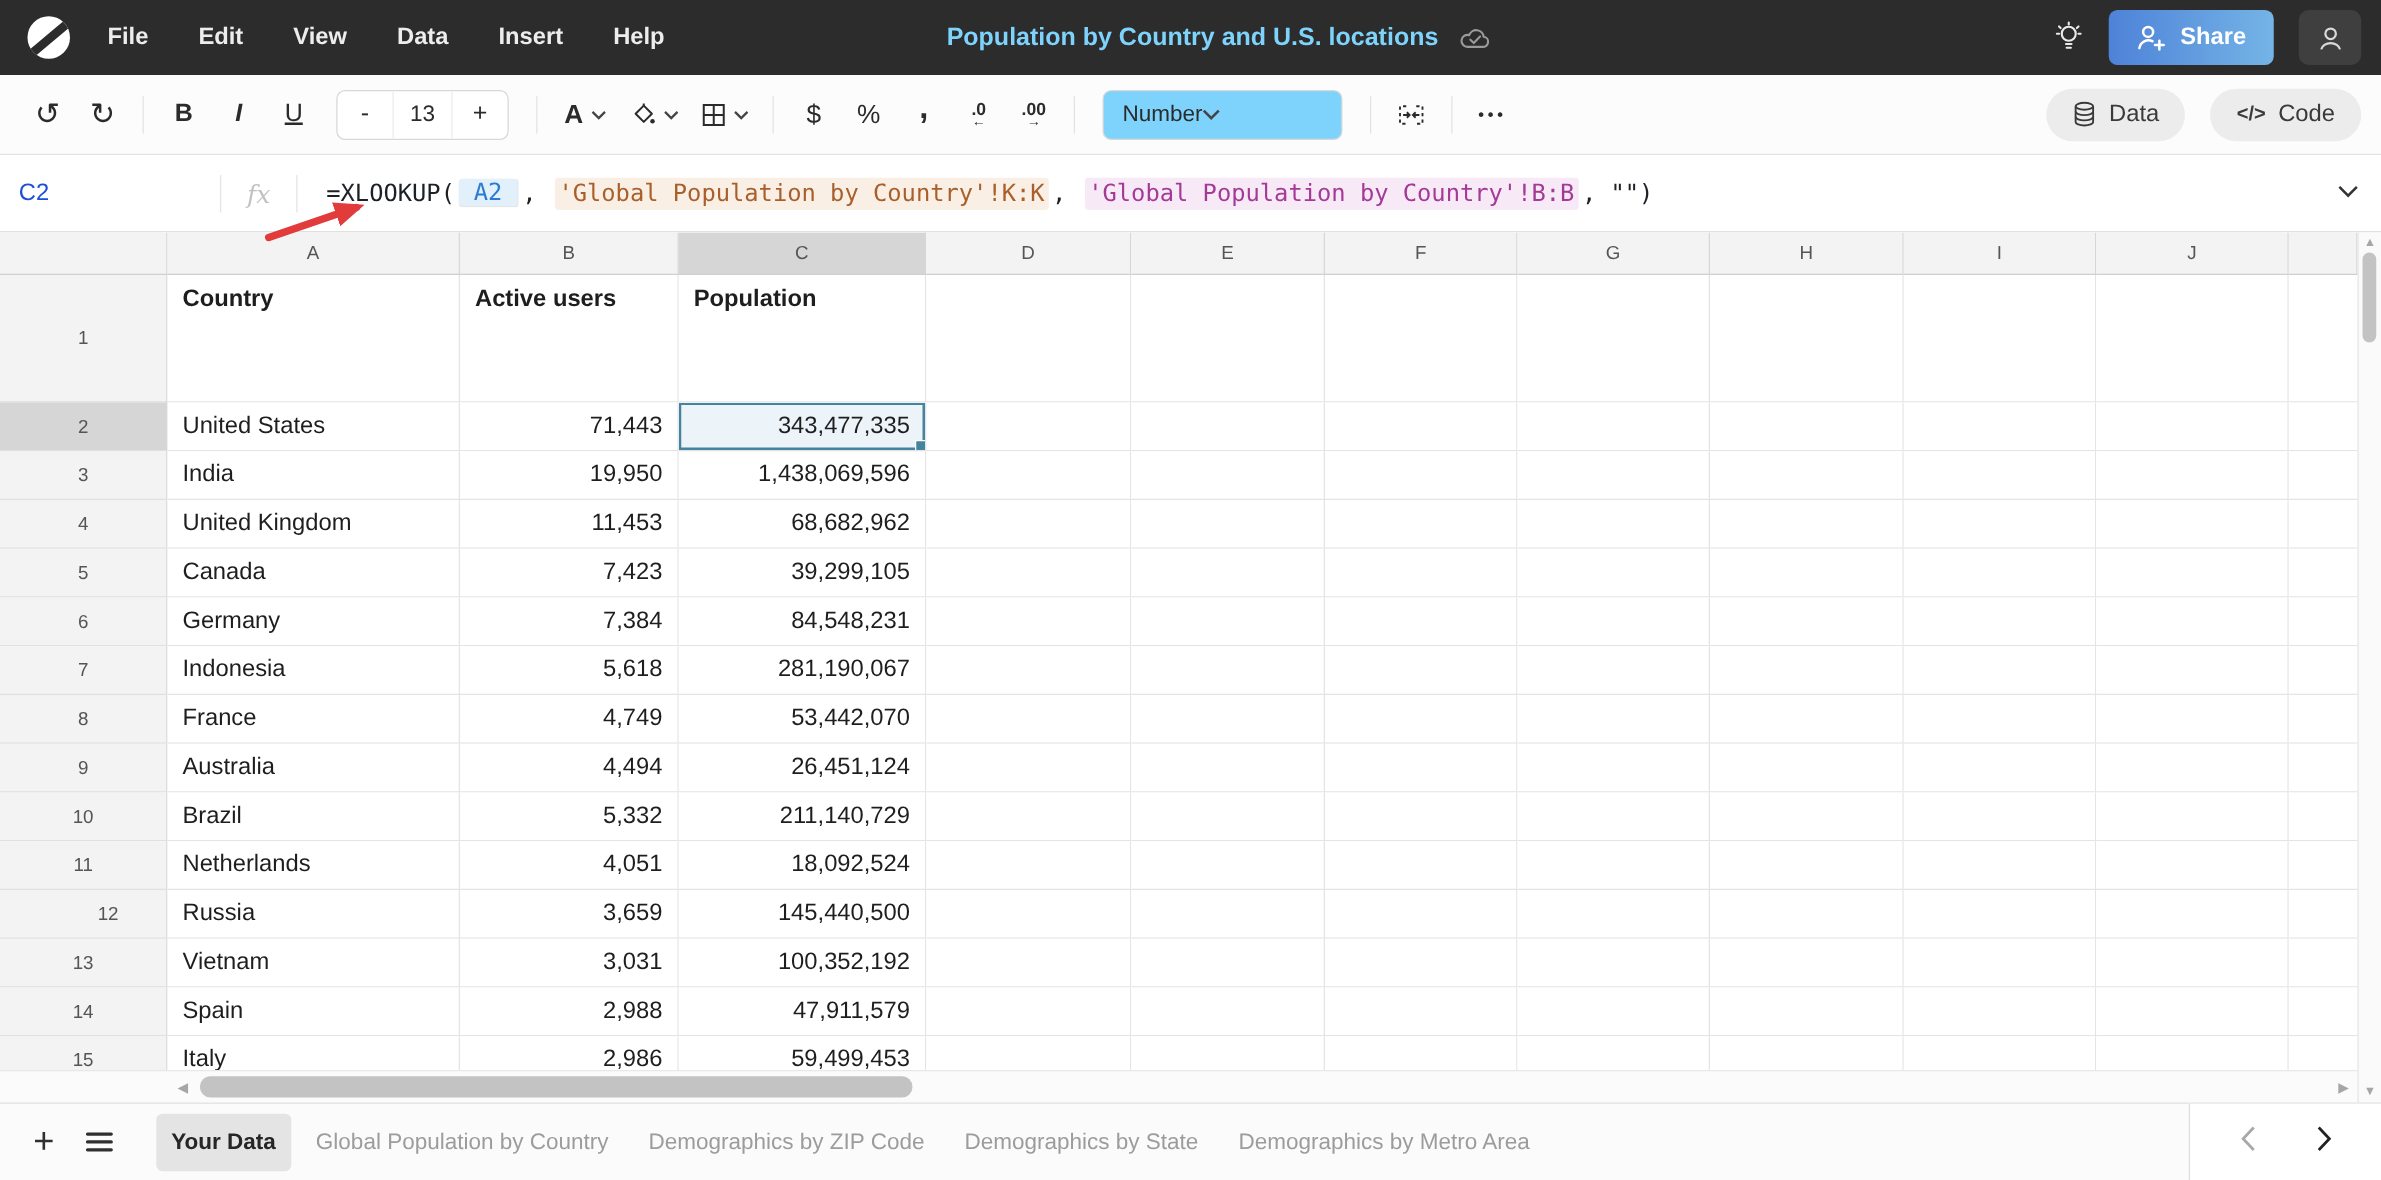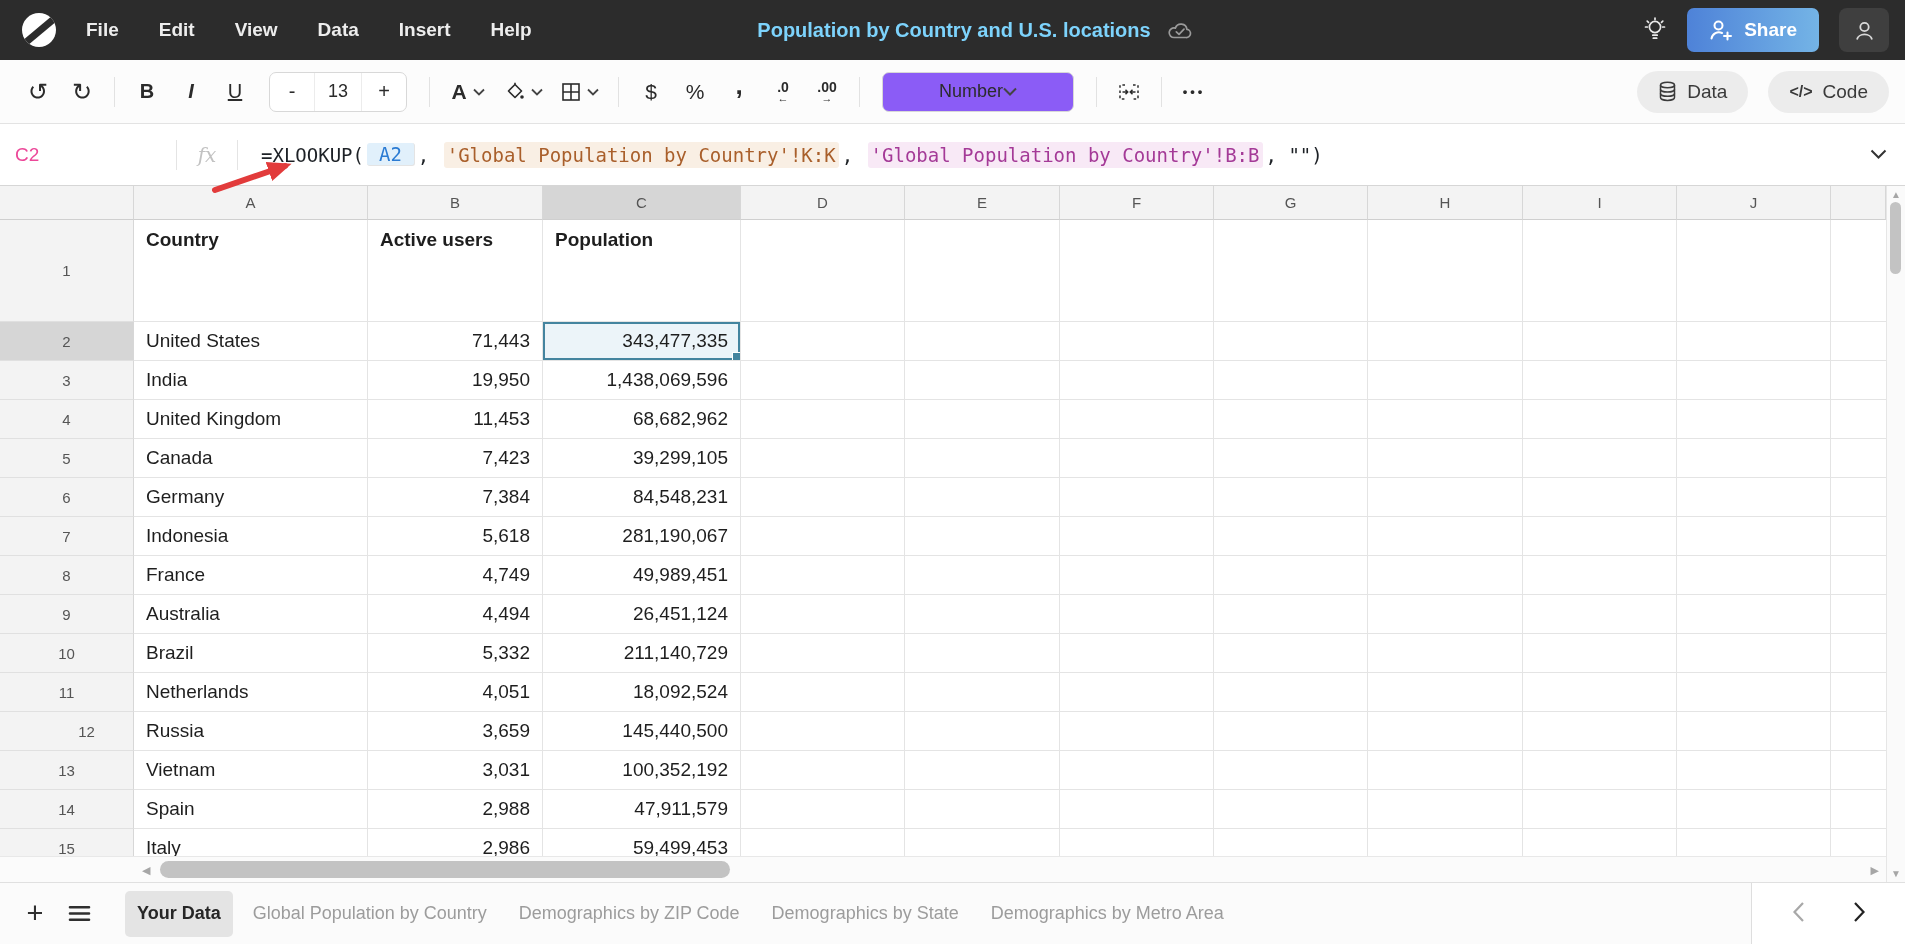--- a/index.html
+++ b/index.html
@@ -27,30 +27,30 @@
   .tdiv { width:1px; height:30px; background:#e2e2e2; margin:0 10px; flex:0 0 auto; }
   .bold-i { font-weight:800; font-size:20px; }
   .italic-i { font-style:italic; font-size:20px; font-weight:600; }
   .under-i { text-decoration:underline; font-size:20px; }
   .size-ctl { display:flex; align-items:stretch; height:40px; border:1px solid #d8d8d8; border-radius:7px; background:#fff; margin:0 12px; overflow:hidden; }
   .size-seg { width:44px; display:flex; align-items:center; justify-content:center; font-size:20px; color:#2b2b2b; }
   .size-seg.val { border-left:1px solid #ececec; border-right:1px solid #ececec; font-size:18px; width:48px; }
   .dec-stack { display:flex; flex-direction:column; align-items:center; line-height:1; }
   .dec-stack .d { font-size:14px; font-weight:600; }
   .dec-stack .a { font-size:11px; color:#2b2b2b; margin-top:-1px; }
-  .num-select { display:flex; align-items:center; justify-content:center; width:192px; height:40px; border:1px solid #d8d8d8; border-radius:7px; background:#8b5cf6; padding:0 15px; font-size:18px; color:#2b2b2b; margin:0 12px; }
+  .num-select { display:flex; align-items:center; justify-content:flex-start; width:192px; height:40px; border:1px solid #d8d8d8; border-radius:7px; background:#7dd3fc; padding:0 15px; font-size:18px; color:#2b2b2b; margin:0 12px; }
   .ellipsis { font-size:13px; letter-spacing:3px; font-weight:700; }
   .pill { height:42px; border-radius:21px; background:#ececec; border:none; color:#3a3a3a; font-size:19px; display:flex; align-items:center; gap:10px; padding:0 21px; font-family:inherit; }
   .pill .code-glyph { font-size:16px; font-weight:600; color:#3a3a3a; }
   .push-right { margin-left:auto; }
   .pill + .pill { margin-left:20px; }
 
   
   .formulabar { height:62px; background:#fff; border-bottom:1px solid #d6d6d6; display:flex; align-items:center; position:relative; }
-  .cellref { width:176px; padding-left:15px; font-size:19px; color:#ec4899; }
+  .cellref { width:176px; padding-left:15px; font-size:19px; color:#1d4ed8; }
   .fbar-div { width:1px; height:30px; background:#e4e4e4; flex:0 0 auto; }
   .fx { width:60px; text-align:center; font-family:"DejaVu Serif", serif; font-style:italic; font-size:20px; color:#c2c2c2; }
   .formula { display:flex; align-items:center; padding-left:20px; font-family:"DejaVu Sans Mono", monospace; font-size:19px; color:#1d2126; white-space:pre; overflow:hidden; }
   .tok { padding:2px 3px; border-radius:3px; }
   .tok.cell   { color:var(--tokCell);  background:var(--tokCellBg); }
   .tok.orange { color:var(--tokOr);    background:var(--tokOrBg); }
   .tok.pink   { color:var(--tokPk);    background:var(--tokPkBg); }
   .f-chev { margin-left:auto; margin-right:18px; flex:0 0 auto; }
 
   
@@ -351,21 +351,21 @@
           <div class="cell" style="width: 154px; height: 39px;"></div>
           <div class="cell" style="width: 155px; height: 39px;"></div>
           <div class="cell" style="width: 154px; height: 39px;"></div>
           <div class="cell" style="width: 154px; height: 39px;"></div>
           <div class="cell" style="width: 55px; height: 39px; border-right: none;"></div>
         </div>
         <div class="grow">
           <div class="rowh" style="height: 39px;">8</div>
           <div class="cell" style="width: 234px; height: 39px;">France</div>
           <div class="cell num" style="width: 175px; height: 39px;">4,749</div>
-          <div class="cell num" style="width: 198px; height: 39px;">49,989,451</div>
+          <div class="cell num" style="width: 198px; height: 39px;">53,442,070</div>
           <div class="cell" style="width: 164px; height: 39px;"></div>
           <div class="cell" style="width: 155px; height: 39px;"></div>
           <div class="cell" style="width: 154px; height: 39px;"></div>
           <div class="cell" style="width: 154px; height: 39px;"></div>
           <div class="cell" style="width: 155px; height: 39px;"></div>
           <div class="cell" style="width: 154px; height: 39px;"></div>
           <div class="cell" style="width: 154px; height: 39px;"></div>
           <div class="cell" style="width: 55px; height: 39px; border-right: none;"></div>
         </div>
         <div class="grow">

